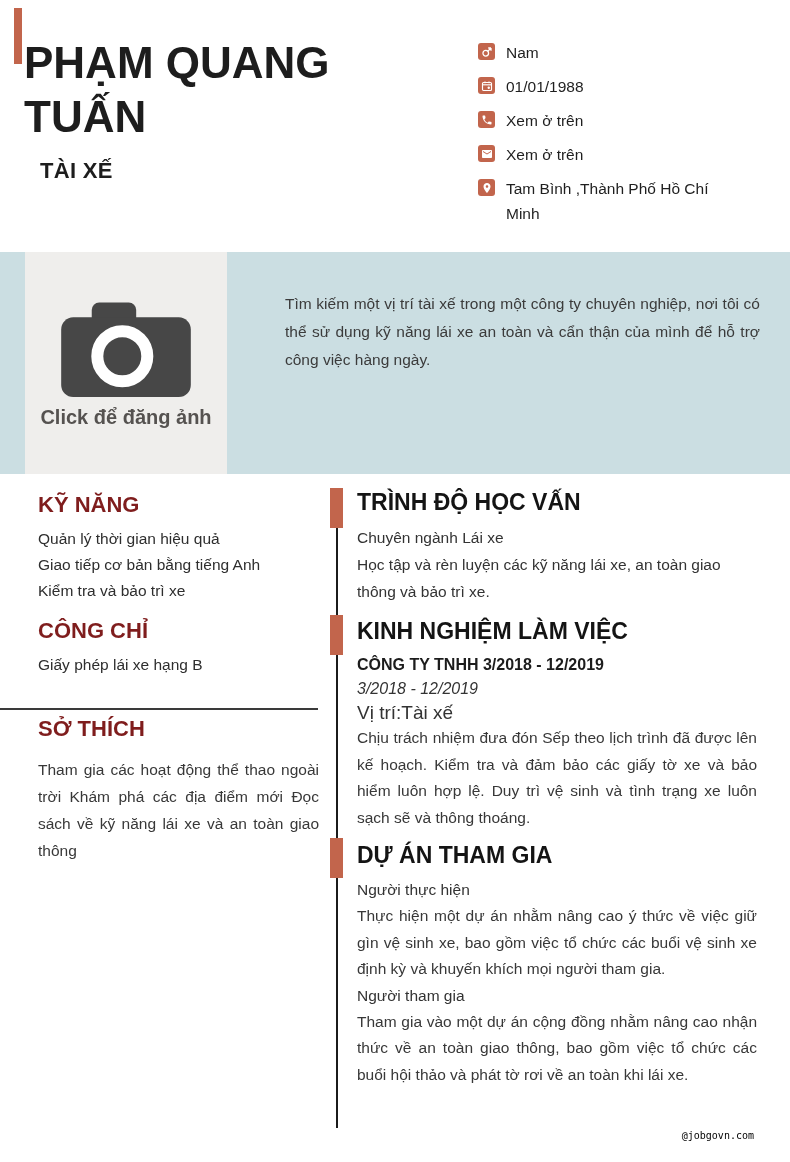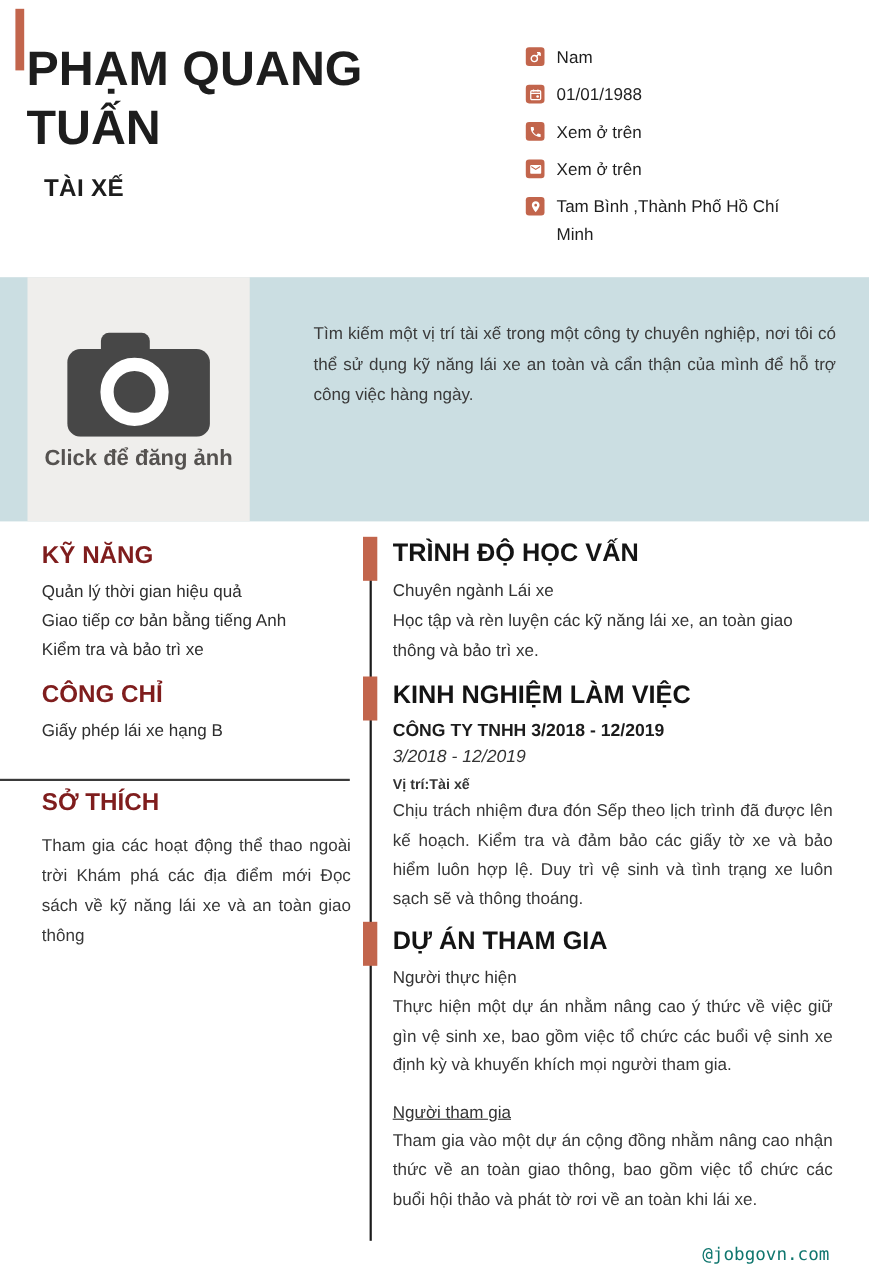--- a/index.html
+++ b/index.html
@@ -61,29 +61,29 @@
     font-size:23px; line-height:28px; font-weight:700; color:#141414; margin:0 0 8px;
   }
   .section { position:relative; }
   .marker { position:absolute; left:-27px; width:13px; height:40px; background:#c2654c; }
   .m-edu { top:0; } .m-exp { top:-2px; } .m-prj { top:-3px; }
   .sec-exp { margin-top:12px; }
   .sec-prj { margin-top:10px; }
   .line-15 { font-size:15.5px; line-height:27px; color:#333; }
   .company { font-size:16px; line-height:24px; font-weight:700; color:#1c1c1c; }
   .period  { font-size:16px; line-height:24px; font-style:italic; color:#333; }
-  .position{ font-size:13px; line-height:24px; color:#333;font-weight:bold; }
+  .position{ font-size:19px; line-height:24px; color:#333; }
   .para    { font-size:15.5px; line-height:26.5px; text-align:justify; color:#383838; }
   .role    { font-size:15.5px; line-height:26px; color:#333; }
-  .role-2  { margin-top:16px;text-decoration:underline; }
+  .role-2  { margin-top:0; }
 
   
   .watermark {
     position:absolute; right:36px; top:1130px;
-    font-family:"DejaVu Sans Mono",monospace; font-size:16px; color:#0f766e;
+    font-family:"DejaVu Sans Mono",monospace; font-size:10px; color:#000000;
   }
 </style>
 </head>
 <body>
 
 <div id="page">
 
   <div class="corner-accent"></div>
 
   <h1 class="name">PHẠM QUANG TUẤN</h1>

